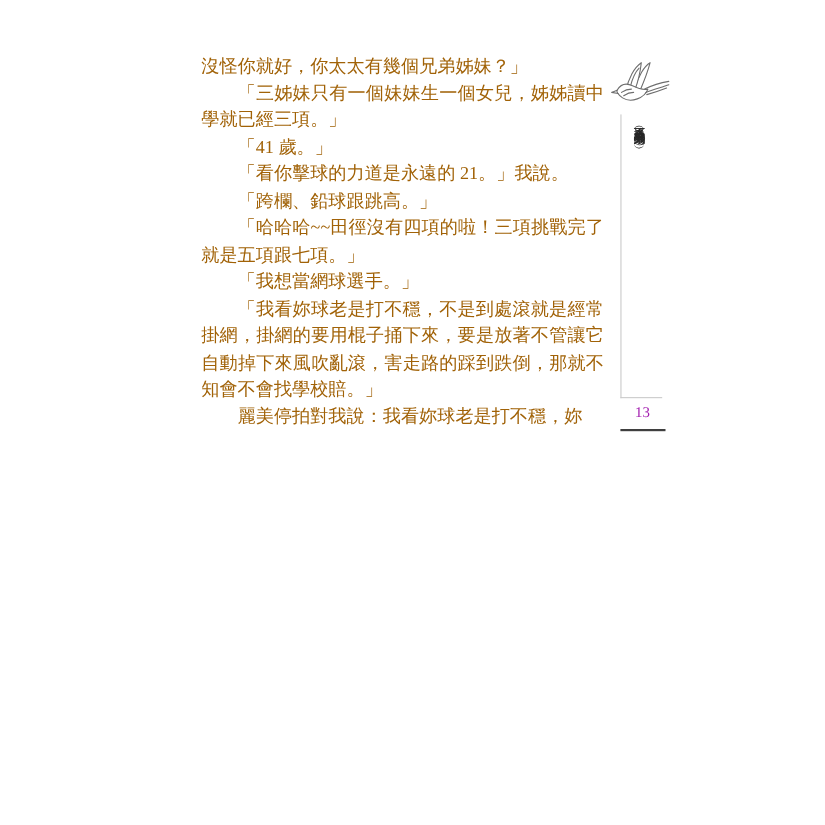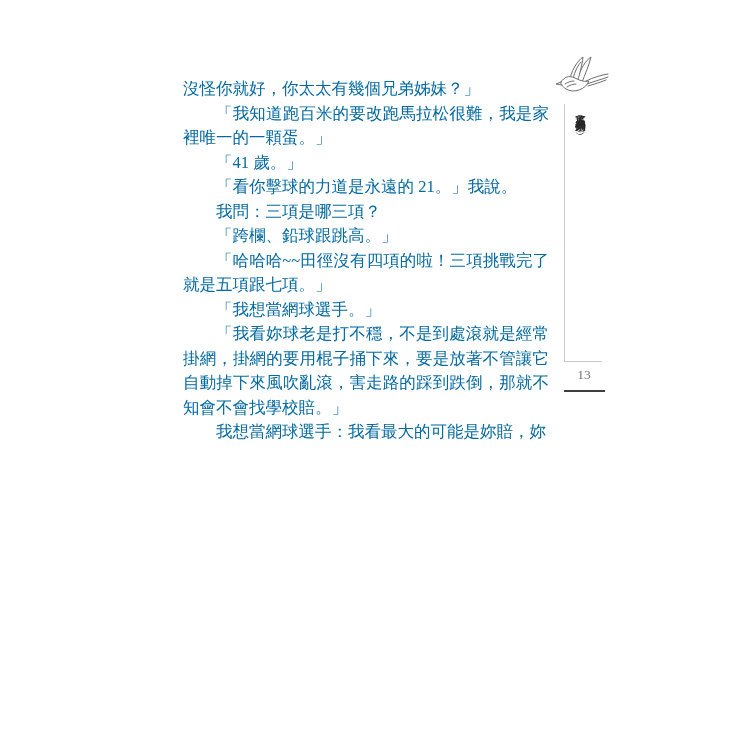--- a/index.html
+++ b/index.html
@@ -12,23 +12,23 @@
     width: 750px;
     height: 750px;
     background: #ffffff;
     overflow: hidden;
     font-family: "Liberation Serif", "DejaVu Serif", serif;
   }
   
   .text-block {
     position: absolute;
     left: 183px;
-    top: 77px;
+    top: 48px;
     width: 366px;
-    color: #0369a1;
+    color: #a16207;
     font-size: 16.5px;
     line-height: 24.5px;
     letter-spacing: 0px;
     text-align: justify;
     text-justify: inter-character;
   }
   .text-block p {
     margin: 0;
     padding: 0;
     text-indent: 2em;
@@ -74,47 +74,46 @@
     line-height: 18px;
     white-space: nowrap;
   }
   .page-number {
     position: absolute;
     left: 563px;
     top: 367px;
     width: 42px;
     text-align: center;
     font-size: 13.5px;
-    color: #737373;
+    color: #a21caf;
   }
   .page-number-rule {
     position: absolute;
     left: 564px;
     top: 390px;
     width: 41px;
     height: 2px;
     background: #3f3f3f;
   }
 </style>
 </head>
 <body>
 
 <div class="page">
 
   <main class="text-block">
     <p class="continuation">沒怪你就好，你太太有幾個兄弟姊妹？」</p>
-    <p>「我知道跑百米的要改跑馬拉松很難，我是家裡唯一的一顆蛋。」</p>
+    <p>「三姊妹只有一個妹妹生一個女兒，姊姊讀中學就已經三項。」</p>
     <p>「41 歲。」</p>
     <p>「看你擊球的力道是永遠的 21。」我說。</p>
-    <p>我問：三項是哪三項？</p>
     <p>「跨欄、鉛球跟跳高。」</p>
     <p>「哈哈哈~~田徑沒有四項的啦！三項挑戰完了就是五項跟七項。」</p>
     <p>「我想當網球選手。」</p>
     <p>「我看妳球老是打不穩，不是到處滾就是經常掛網，掛網的要用棍子捅下來，要是放著不管讓它自動掉下來風吹亂滾，害走路的踩到跌倒，那就不知會不會找學校賠。」</p>
-    <p>我想當網球選手：我看最大的可能是妳賠，妳</p>
+    <p>麗美停拍對我說：我看妳球老是打不穩，妳</p>
   </main>
 
   <aside class="sidebar">
 
     <div class="bird-logo">
       <svg width="56" height="46" viewBox="0 0 56 46" xmlns="http://www.w3.org/2000/svg" fill="none" stroke="#6e6e6e" stroke-width="1" stroke-linecap="round" stroke-linejoin="round">
 
         <path d="M22,30 C25,18 31,9 36,6 C34,14 30,24 27,31" fill="#ffffff"></path>
 
         <path d="M14,32 C16,20 22,10 28,6 C27,15 24,26 22,31" fill="#ffffff"></path>

